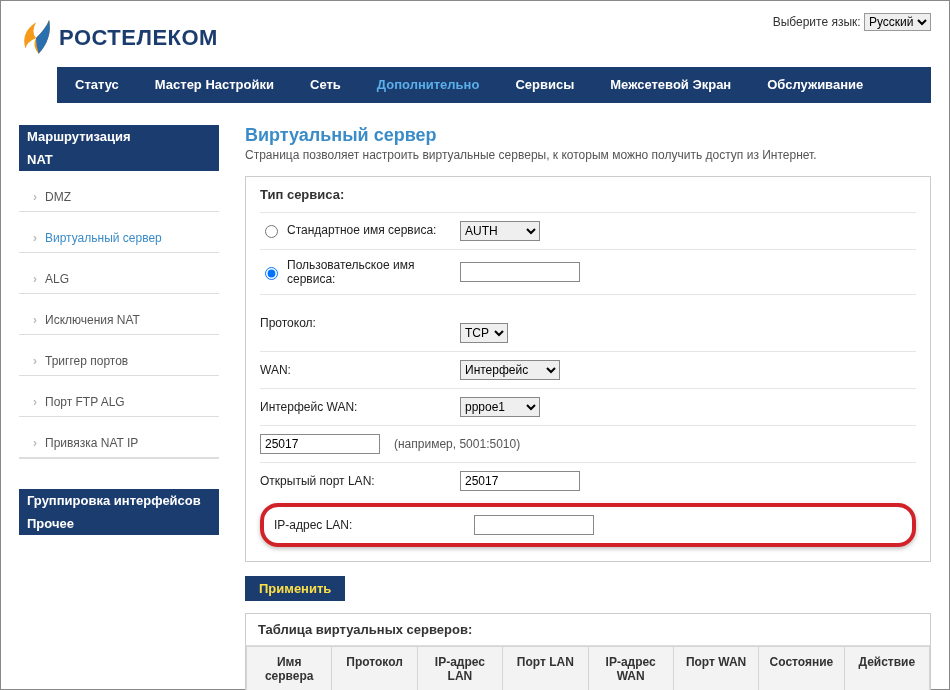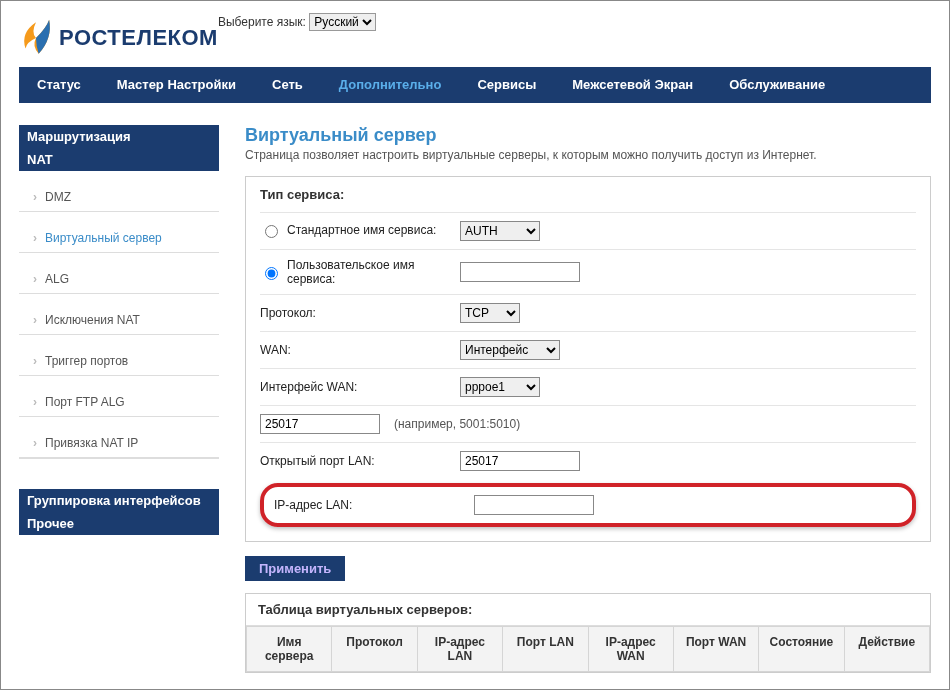--- a/index.html
+++ b/index.html
@@ -1,25 +1,25 @@
 <!DOCTYPE html>
 <html><head>
 <meta charset="utf-8">
 <style>
   * { box-sizing: border-box; }
   html, body { margin:0; padding:0; font-family: Arial, Helvetica, sans-serif; font-size:13px; color:#333; }
   body { background:#eaeaea; }
   .page { width:950px; height:690px; margin:0 auto; background:#fff; border:1px solid #888; box-shadow:0 0 8px rgba(0,0,0,.3); position:relative; }
   .inner { padding:10px 18px 18px 18px; }
-  .header-row { display:flex; align-items:flex-start; }
+  .header-row { display:flex; justify-content:space-between; align-items:flex-start; }
   .logo { display:flex; align-items:center; gap:6px; margin-top:6px; margin-bottom:8px; }
   .logo-text { font-size:22px; font-weight:bold; color:#1b3c6f; letter-spacing:.5px; text-transform:uppercase; }
   .lang { font-size:12px; margin-top:2px; }
   .lang select { font-size:12px; border:1px solid #999; }
-  .navbar { background:#1b3c6f; display:flex; align-items:stretch; height:36px; }
+  .navbar { background:#1b3c6f; display:flex; align-items:stretch; height:36px;margin-left:38px; }
   .navbar a { color:#fff; font-weight:bold; font-size:13px; padding:0 18px; line-height:36px; text-decoration:none; cursor:pointer; }
   .navbar a.active { color:#5aaeea; }
   .content { display:flex; gap:26px; margin-top:22px; }
   .sidebar { width:200px; flex:none; }
   .sb-group-title { background:#1b3c6f; color:#fff; font-weight:bold; padding:4px 8px; font-size:13px; }
   .sb-list { border-bottom:1px solid #ddd; }
   .sb-item { display:flex; align-items:center; gap:8px; padding:19px 8px 7px 14px; border-bottom:1px solid #ddd; color:#555; cursor:pointer; font-size:12px; }
   .sb-item::before { content:"›"; color:#bbb; font-size:12px; font-weight:bold; }
   .sb-item.active { color:#3a8cc8; }
   .sb-spacer { height:30px; }
@@ -32,21 +32,21 @@
   .row:first-of-type { border-top:none; }
   .row .lbl { width:200px; font-size:12px; color:#222; }
   .row .lbl label { display:inline-flex; align-items:center; gap:6px; cursor:pointer; }
   .row .ctl { flex:1; display:flex; align-items:center; gap:14px; font-size:12px; }
   .row select { font-size:12px; border:1px solid #888; height:20px; }
   .row input[type=text] { width:120px; height:20px; border:1px solid #888; font-size:12px; padding:0 4px; }
   .hint { color:#555; font-size:12px; }
   .highlight-wrap { border:4px solid #d02228; border-radius:18px; padding:6px 10px; margin-top:4px; box-shadow:0 2px 4px rgba(0,0,0,.25); }
   .highlight-wrap .row { border-top:none; padding:2px 0; }
   .apply-row { margin-top:14px; }
-  .btn { background:#1b3c6f; color:#c4b5fd; border:none; font-weight:bold; font-size:13px; padding:5px 14px; cursor:pointer; }
+  .btn { background:#1b3c6f; color:#fde047; border:none; font-weight:bold; font-size:13px; padding:5px 14px; cursor:pointer; }
   .table-box { border:1px solid #ccc; margin-top:12px; }
   .table-box .legend { font-weight:bold; font-size:13px; padding:8px 12px; border-bottom:1px solid #ddd; }
   .table-head { display:flex; }
   .th { flex:1; text-align:center; font-size:12px; font-weight:bold; padding:8px 4px; background:#f3f3f3; border:1px solid #d5d5d5; border-left:none; }
   .th:first-child { border-left:1px solid #d5d5d5; }
 </style>
 </head>
 <body>
 
 <div class="page">
@@ -134,21 +134,21 @@
               <span>Пользовательское имя сервиса:</span>
                 </label></div>
             <div class="ctl">
               <input type="text" value="" style="">
             </div>
           </div>
 
           <div class="row">
             <div class="lbl">Протокол:</div>
             <div class="ctl">
-              <select style="width:60px;">
+              <select style="width:48px;margin-top:20px;">
                 <option>TCP</option>
               </select>
             </div>
           </div>
 
           <div class="row">
             <div class="lbl">WAN:</div>
             <div class="ctl">
               <select style="width:100px;">
                 <option>Интерфейс</option>

